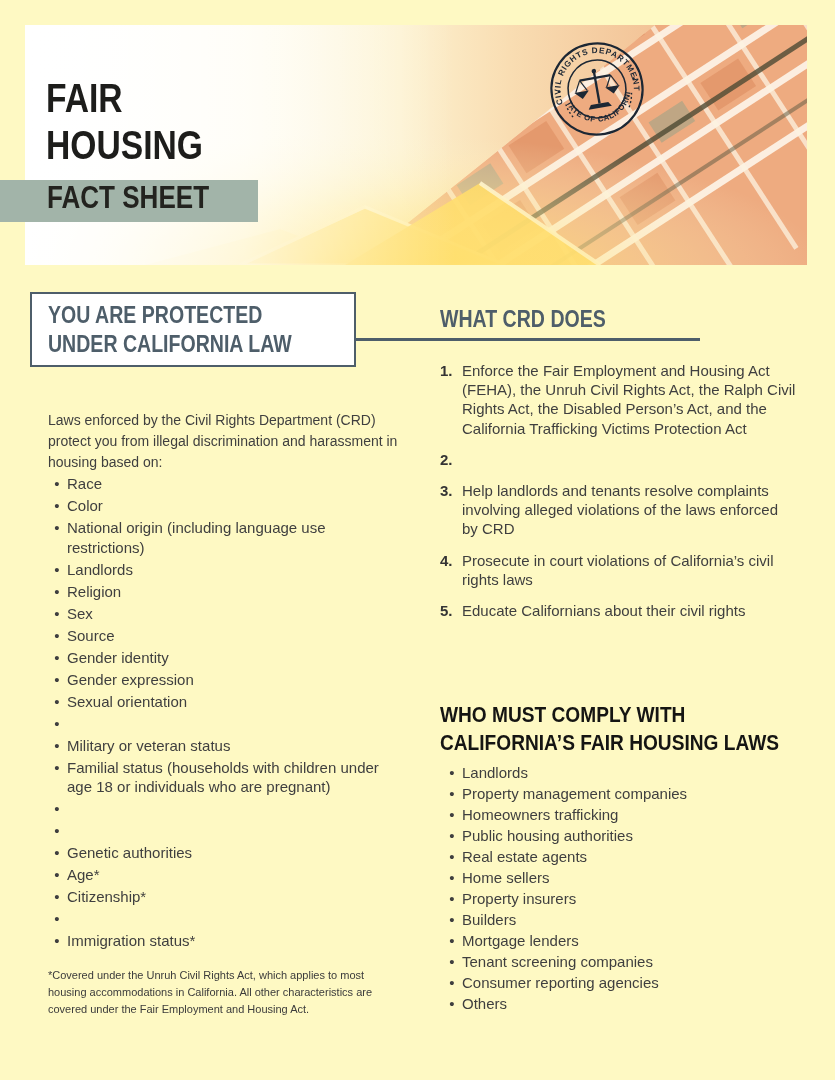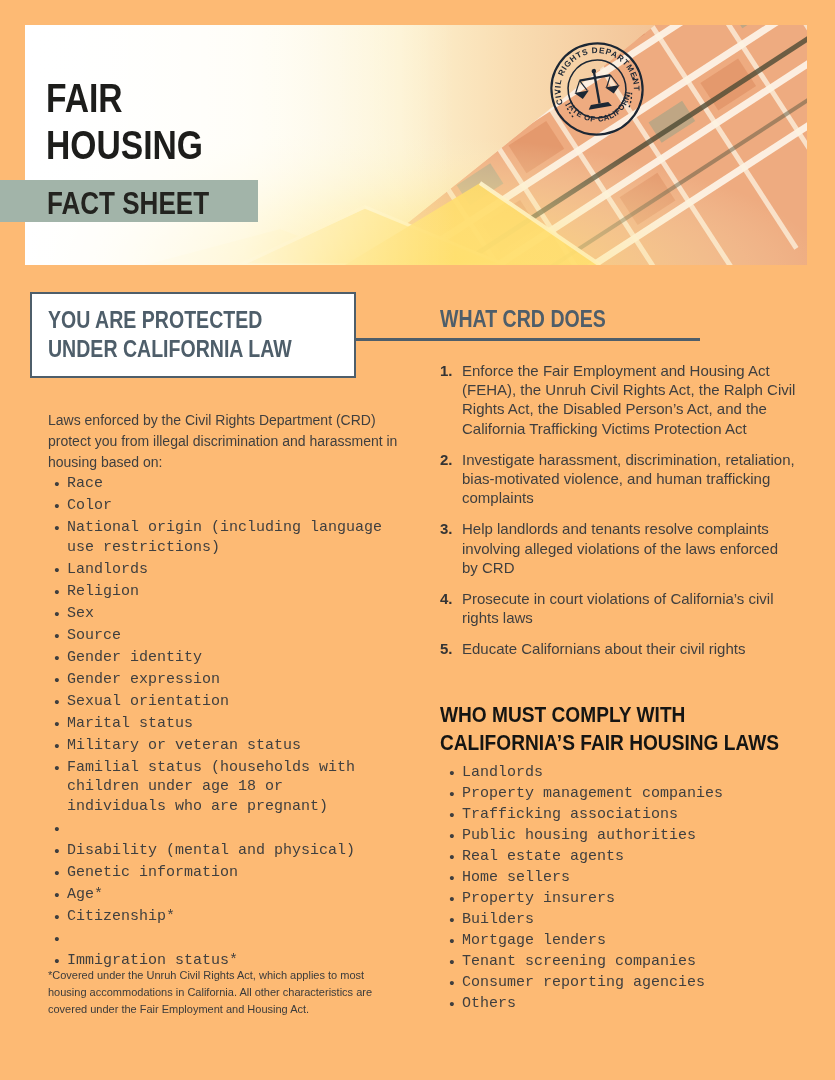--- a/index.html
+++ b/index.html
@@ -1,71 +1,71 @@
 <!DOCTYPE html>
 <html><head>
 <meta charset="utf-8">
 <style>
   html,body { margin:0; padding:0; background:#ffffff; }
   .page {
-    position:relative; width:835px; height:1080px; background:#fdba74;
+    position:relative; width:835px; height:1080px; background:#fef9c3;
     font-family:"Liberation Sans", sans-serif; color:#3f3f3f; overflow:hidden;
   }
 
   
   .hero { position:absolute; left:25px; top:25px; width:782px; height:240px; }
   .hero svg.photo { position:absolute; left:0; top:0; width:100%; height:100%; display:block; }
 
   .hero-title {
     position:absolute; left:21px; top:50px;
     font-size:41px; line-height:47px; font-weight:700; color:#1d1d1b;
     transform:scaleX(0.82); transform-origin:0 0; white-space:nowrap;
   }
   .hero-title span { display:block; }
 
   .fact-band {
     position:absolute; left:-25px; top:155px; width:258px; height:42px;
-    background:#a2b4a9; display:flex; align-items:flex-end;
+    background:#a2b4a9; display:flex; align-items:flex-start;
   }
   .fact-band .txt {
     margin-left:47px; font-size:31px; font-weight:700; color:#23231f;
     transform:scaleX(0.84); transform-origin:0 50%; white-space:nowrap;
   }
 
   .seal { position:absolute; left:523px; top:15px; width:98px; height:98px; transform:rotate(-10deg); }
   .logo-text { position:absolute; left:627px; top:28px; }
   .logo-text .org {
     font-size:25px; line-height:30px; font-weight:600; color:#23221f;
     transform:scaleX(0.93); transform-origin:0 0; white-space:nowrap;
   }
   .logo-text .tagline {
     margin-top:5px; font-size:9.5px; font-weight:700; letter-spacing:1.6px;
     color:#4f463c; white-space:nowrap;
   }
 
   
   .protect-box {
-    position:absolute; left:30px; top:292px; width:326px; height:86px;
+    position:absolute; left:30px; top:292px; width:326px; height:75px;
     border:2px solid #4e5e6a; box-sizing:border-box; background:#ffffff;
     display:flex; flex-direction:column; justify-content:center; padding-left:16px;
     z-index:2;
   }
   .protect-box .h {
     font-size:23px; line-height:29px; font-weight:700; color:#4e5e6a;
     transform:scaleX(0.85); transform-origin:0 50%; white-space:nowrap;
   }
   .connector { position:absolute; left:356px; top:338px; width:344px; height:3px; background:#4e5e6a; z-index:1; }
 
   .intro { position:absolute; left:48px; top:410px; width:360px; font-size:14px; line-height:21px; }
 
   .blist { position:absolute; margin:0; padding:0; list-style:none; }
   .char-list { left:47px; top:474px; width:362px; }
   .bitem { display:flex; margin:0 0 2.5px 0; font-size:15px; line-height:19.5px; }
   .bitem .bullet { width:20px; flex:0 0 20px; text-align:center; }
-  .bitem .btext { flex:1;font-family:Liberation Mono, monospace; }
+  .bitem .btext { flex:1; }
   .char-list .btext { max-width:322px; }
 
   .footnote { position:absolute; left:48px; top:967px; width:356px; font-size:11px; line-height:17px; color:#3b3b3b; }
 
   
   .crd-heading {
     position:absolute; left:440px; top:306px;
     font-size:23px; font-weight:700; color:#4e5e6a;
     transform:scaleX(0.85); transform-origin:0 0; white-space:nowrap;
   }
@@ -253,40 +253,38 @@
       <li class="bitem">
       <span class="bullet">•</span>
       <span class="btext">Gender expression</span>
     </li>
       <li class="bitem">
       <span class="bullet">•</span>
       <span class="btext">Sexual orientation</span>
     </li>
       <li class="bitem">
       <span class="bullet">•</span>
-      <span class="btext">Marital status</span>
     </li>
       <li class="bitem">
       <span class="bullet">•</span>
       <span class="btext">Military or veteran status</span>
     </li>
       <li class="bitem">
       <span class="bullet">•</span>
       <span class="btext">Familial status (households with children under age 18 or individuals who are pregnant)</span>
     </li>
       <li class="bitem">
       <span class="bullet">•</span>
     </li>
       <li class="bitem">
       <span class="bullet">•</span>
-      <span class="btext">Disability (mental and physical)</span>
-    </li>
-      <li class="bitem">
-      <span class="bullet">•</span>
-      <span class="btext">Genetic information</span>
+    </li>
+      <li class="bitem">
+      <span class="bullet">•</span>
+      <span class="btext">Genetic authorities</span>
     </li>
       <li class="bitem">
       <span class="bullet">•</span>
       <span class="btext">Age*</span>
     </li>
       <li class="bitem">
       <span class="bullet">•</span>
       <span class="btext">Citizenship*</span>
     </li>
       <li class="bitem">
@@ -302,21 +300,20 @@
 
   <div class="crd-heading">WHAT CRD DOES</div>
 
   <ol class="nlist">
       <li class="nitem">
       <span class="num">1.</span>
       <span class="ntext">Enforce the Fair Employment and Housing Act (FEHA), the Unruh Civil Rights Act, the Ralph Civil Rights Act, the Disabled Person’s Act, and the California Trafficking Victims Protection Act</span>
     </li>
       <li class="nitem">
       <span class="num">2.</span>
-      <span class="ntext">Investigate harassment, discrimination, retaliation, bias-motivated violence, and human trafficking complaints</span>
     </li>
       <li class="nitem">
       <span class="num">3.</span>
       <span class="ntext">Help landlords and tenants resolve complaints involving alleged violations of the laws enforced by CRD</span>
     </li>
       <li class="nitem">
       <span class="num">4.</span>
       <span class="ntext">Prosecute in court violations of California’s civil rights laws</span>
     </li>
       <li class="nitem">
@@ -334,21 +331,21 @@
       <li class="bitem">
       <span class="bullet">•</span>
       <span class="btext">Landlords</span>
     </li>
       <li class="bitem">
       <span class="bullet">•</span>
       <span class="btext">Property management companies</span>
     </li>
       <li class="bitem">
       <span class="bullet">•</span>
-      <span class="btext">Trafficking associations</span>
+      <span class="btext">Homeowners trafficking</span>
     </li>
       <li class="bitem">
       <span class="bullet">•</span>
       <span class="btext">Public housing authorities</span>
     </li>
       <li class="bitem">
       <span class="bullet">•</span>
       <span class="btext">Real estate agents</span>
     </li>
       <li class="bitem">

